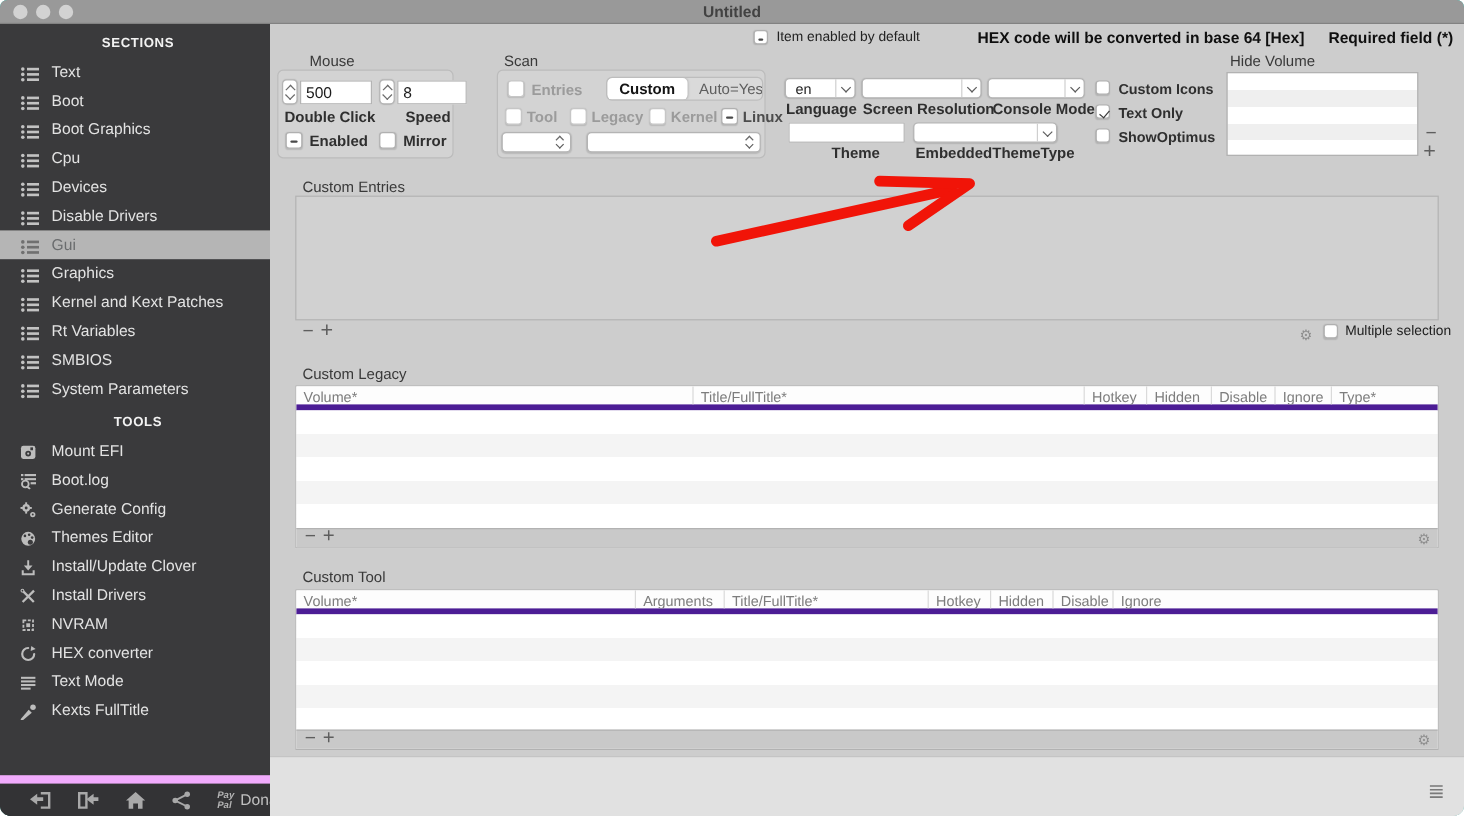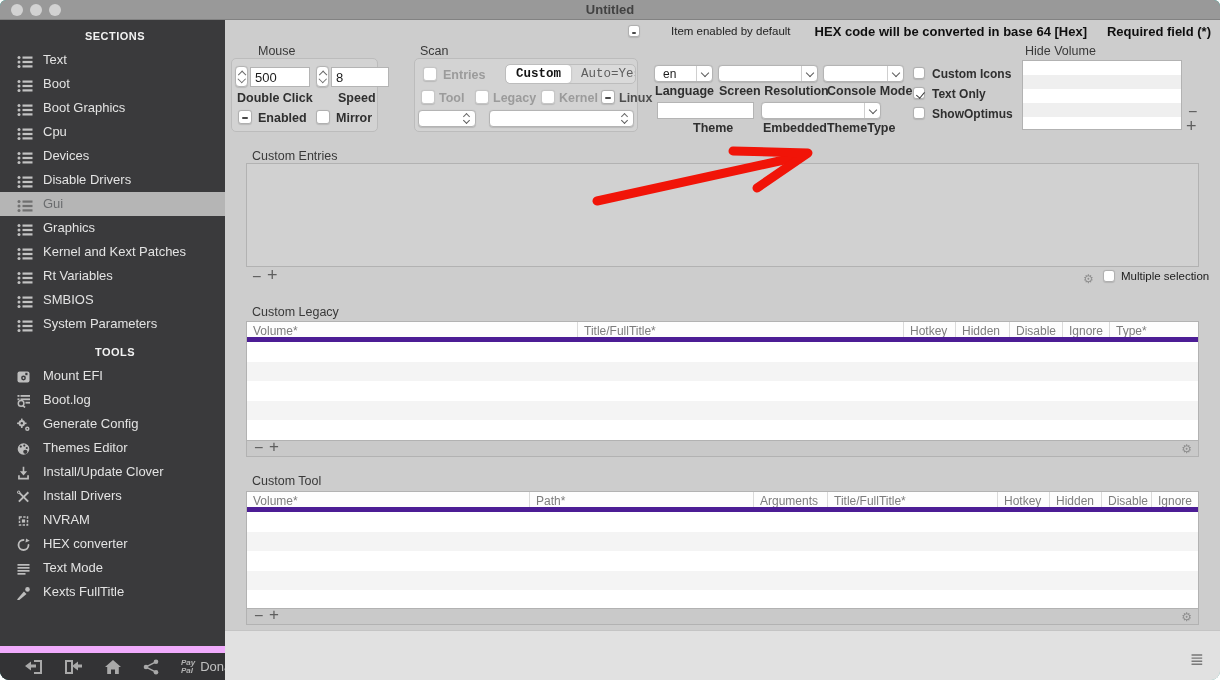--- a/index.html
+++ b/index.html
@@ -55,21 +55,21 @@
   .combo .val{position:absolute;left:8px;top:1px;line-height:15px;}
   .combo .chev{position:absolute;right:0;top:0;bottom:0;width:16px;border-left:1px solid #cfcfcf;}
   .combo .chev::after{content:"";position:absolute;left:4.5px;top:4px;width:5px;height:5px;border:solid #5c5c5c;
       border-width:0 0 1.5px 1.5px;transform:rotate(-45deg);}
   .combo.updown .chev{border-left:none;}
   .combo.updown .chev::before{content:"";position:absolute;left:5px;top:2.5px;width:4px;height:4px;border:solid #6a6a6a;border-width:1.3px 1.3px 0 0;transform:rotate(-45deg);}
   .combo.updown .chev::after{border-width:0 0 1.3px 1.3px;width:4px;height:4px;left:5px;top:auto;bottom:3px;}
   .ctl-lbl{position:absolute;font-size:12.5px;color:#2f2f2f;white-space:nowrap;font-weight:bold;}
   .ctl-lbl.dim{color:#9b9b9b;}
   .seg{position:absolute;display:flex;background:#dadada;border:1px solid #bdbdbd;border-radius:5px;overflow:hidden;height:20px;}
-  .seg .s{font-size:12.5px;line-height:18px;padding:0 10px;color:#5e5e5e;cursor:pointer;font-family:Liberation Mono, monospace;}
+  .seg .s{font-size:12.5px;line-height:18px;padding:0 10px;color:#5e5e5e;cursor:pointer;}
   .seg .s.on{background:#ffffff;color:#141414;border-radius:4px;box-shadow:0 0 2px rgba(0,0,0,.25);font-weight:bold;}
   
   .listbox{position:absolute;background:repeating-linear-gradient(to bottom,#ffffff 0,#ffffff 14px,#efefef 14px,#efefef 28px);
       border:1px solid #b2b2b2;}
   .mini-btn{position:absolute;font-size:16px;color:#5e5e5e;line-height:14px;cursor:pointer;}
   .tbl{position:absolute;border:1px solid #b2b2b2;background:#fff;}
   .tbl-hdr{display:flex;height:20px;background:#fdfdfd;border-bottom:5px solid #4c1d95;}
   .tbl-hdr .th{font-size:12px;color:#7d7d7d;line-height:19px;padding-left:6px;border-left:1px solid #dadada;
       overflow:hidden;white-space:nowrap;cursor:default;}
   .tbl-hdr .th:first-child{border-left:none;}
@@ -288,21 +288,21 @@
         <span class="pp-txt"><span>Pay</span><br><span>Pal</span></span>
         <span class="donate-lbl">Donate</span>
       </span>
     </div>
   </div>
 
   <div class="main">
 
     <div class="top-cb-row">
       <span class="cb small mixed"></span>
-      <span style="font-size:11.5px;color:#222;margin-left:24px;">Item enabled by default</span>
+      <span style="font-size:11.5px;color:#222;">Item enabled by default</span>
     </div>
     <div class="top-notes">
       <span>HEX code will be converted in base 64 [Hex]</span>
       <span>Required field (*)</span>
     </div>
 
     <div class="grp-label" style="left:33px;top:24px;">Mouse</div>
     <div class="grp-box" style="left:6px;top:38px;width:147px;height:74px;">
       <span class="stepper" style="left:3px;top:7px;"></span>
       <input class="field" style="left: 18px; top: 8px; width: 60px; height: 20px;" value="500">
@@ -398,21 +398,20 @@
         <span class="mini-btn minus">−</span>
         <span class="mini-btn plus" style="font-size:17px;top:-1px;">+</span>
         <span class="gear" style="right:6px;top:1px;">⚙</span>
       </div>
     </div>
 
     <span class="grp-label" style="left:27px;top:454px;">Custom Tool</span>
     <div class="tbl" style="left:21px;top:471px;width:953px;">
       <div class="tbl-hdr">
         <div class="th" style="width:282px;">Volume*</div>
-        <div class="th" style="width:224px;">Path*</div>
         <div class="th" style="width:74px;">Arguments</div>
         <div class="th" style="width:170px;">Title/FullTitle*</div>
         <div class="th" style="width:52px;">Hotkey</div>
         <div class="th" style="width:52px;">Hidden</div>
         <div class="th" style="width:50px;">Disable</div>
         <div class="th" style="width:47px;">Ignore</div>
       </div>
       <div class="tbl-body" style="height:96px;"></div>
       <div class="tbl-foot">
         <span class="mini-btn minus">−</span>

